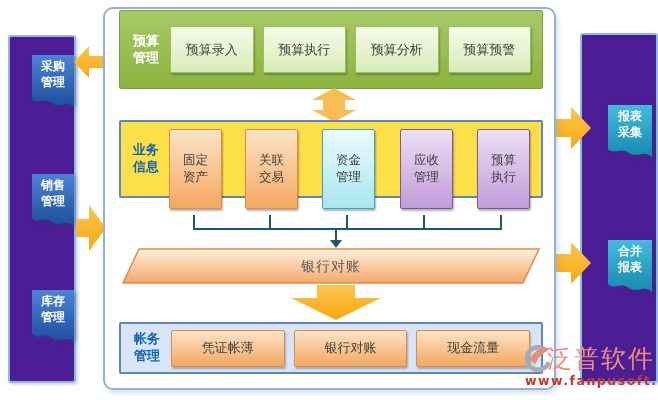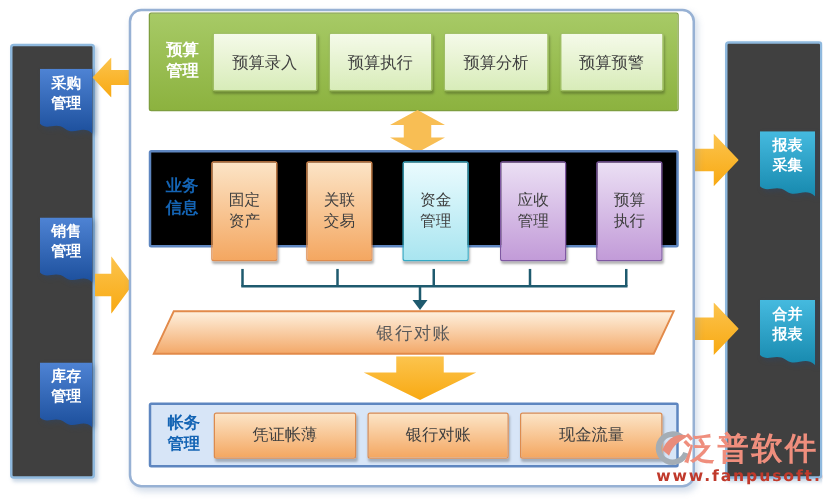--- a/index.html
+++ b/index.html
@@ -1,21 +1,21 @@
 <!DOCTYPE html>
 <html><head>
 <meta charset="utf-8">
 <style>
   * { margin:0; padding:0; box-sizing:border-box; }
   html,body { background:#fff; }
   body { font-family:"DejaVu Sans","Liberation Sans",sans-serif; }
   .stage { position:relative; width:658px; height:400px; background:#fff; overflow:hidden; }
 
   
-  .side-panel { position:absolute; background:#404040; border:2px solid #8FB9DE; border-radius:3px;
+  .side-panel { position:absolute; background:#4c1d95; border:2px solid #8FB9DE; border-radius:3px;
                 box-shadow:2px 2px 3px rgba(110,145,185,.35); }
   .panel-left  { left:8px;  top:35px; width:68px; height:348px; }
   .panel-right { left:580px; top:33px; width:78px; height:350px; }
 
   .ribbon { position:absolute; width:42px; height:58px; filter:drop-shadow(2px 2px 2px rgba(40,70,110,.4)); }
   .ribbon svg { position:absolute; left:0; top:0; width:100%; height:100%; }
   .ribbon-label { position:absolute; left:0; top:4px; width:100%; display:flex; justify-content:center;
                   color:#fff; font-weight:bold; font-size:12px; line-height:1.3; }
   .ribbon-label span { width:2.1em; word-break:break-all; text-align:center; }
 
@@ -32,21 +32,21 @@
             display:flex; align-items:center; padding:0 11px; gap:9px; }
   .sec-label { flex:0 0 30px; display:flex; justify-content:center; font-weight:bold; font-size:13px; line-height:1.3; }
   .sec-label span { width:2.1em; word-break:break-all; text-align:center; }
   .budget .sec-label { color:#fff; }
   .green-btn { flex:1; height:47px; background:linear-gradient(#F5FAE9,#D8ECB9); border:1px solid #9FBE64;
                border-radius:2px; display:flex; align-items:center; justify-content:center;
                font-size:13px; color:#3F3F3F; box-shadow:1px 2px 2px rgba(0,0,0,.25); }
 
   
   .business { position:absolute; left:119px; top:120px; width:424px; height:78px;
-              background:#000000; border:2px solid #5E86C0; border-radius:2px; }
+              background:#fde047; border:2px solid #5E86C0; border-radius:2px; }
   .business .sec-label, .ledger .sec-label { color:#1464B4; }
   .business .sec-label { position:absolute; left:11px; top:0; height:100%; align-items:center; display:flex; }
   .biz-box { position:absolute; top:7px; width:53px; height:80px; border-radius:2px;
              display:flex; align-items:center; justify-content:center; font-size:12.5px; color:#3F3F3F;
              line-height:1.35; box-shadow:1px 2px 2px rgba(0,0,0,.3); }
   .biz-box span { width:2.1em; word-break:break-all; text-align:center; }
   .biz-orange { background:linear-gradient(#FCE4C6,#F4A761); border:1px solid #DD8B4E; }
   .biz-cyan   { background:linear-gradient(#EAFBFE,#A9E5F0); border:1px solid #35A9C4; }
   .biz-purple { background:linear-gradient(#EBDFF4,#C29BD8); border:1px solid #7F58A2; }
   .b1{left:48px}.b2{left:124px}.b3{left:201px}.b4{left:279px}.b5{left:356px}
@@ -64,21 +64,21 @@
   .ledger { position:absolute; left:119px; top:322px; width:424px; height:52px;
             background:#D7E5F7; border:2px solid #5E86C0; border-radius:2px;
             display:flex; align-items:center; padding:0 11px; gap:9px; }
   .orange-btn { flex:1; height:37px; background:linear-gradient(#FCE4C6,#F4A761); border:1px solid #DD8B4E;
                 border-radius:2px; display:flex; align-items:center; justify-content:center;
                 font-size:13px; color:#3F3F3F; box-shadow:1px 2px 2px rgba(0,0,0,.25); }
 
   
   .logo { position:absolute; left:521px; top:339px; width:137px; height:52px; z-index:20; }
   .logo-mark { position:absolute; left:0; top:4px; }
-  .brand-name { position:absolute; left:26px; top:3px; font-size:25px; font-weight:bold;
+  .brand-name { position:absolute; left:26px; top:3px; font-size:25px; font-weight:normal;
                 color:#EF8E7D; letter-spacing:2px; white-space:nowrap; }
   .brand-url { position:absolute; left:4px; top:34px; font-size:12.5px; font-weight:bold;
                color:#C0392B; letter-spacing:1.5px; white-space:nowrap; }
 </style>
 </head>
 <body>
 
 <div class="stage">
 
   <svg width="0" height="0" style="position:absolute">

